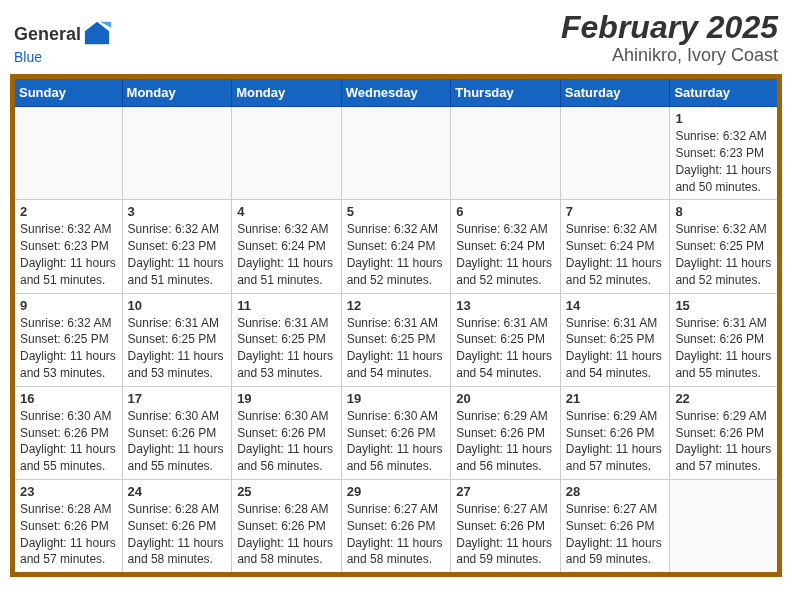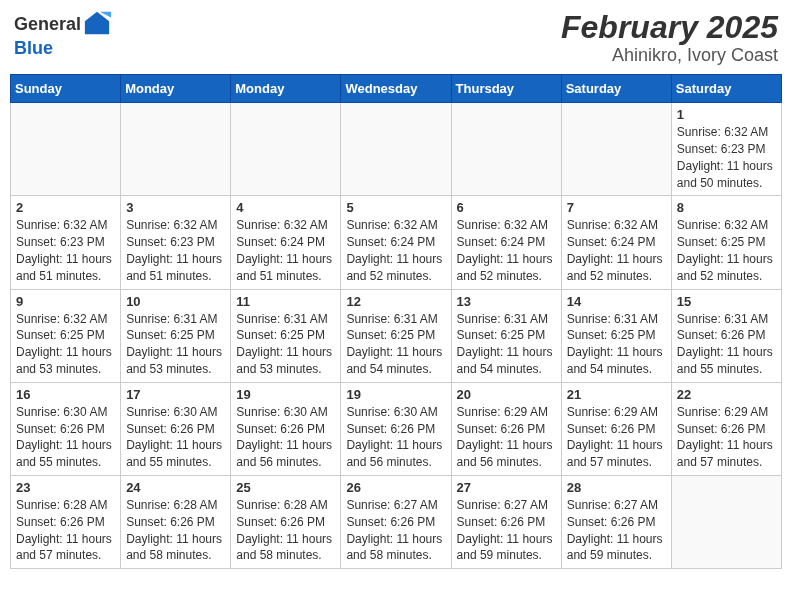--- a/index.html
+++ b/index.html
@@ -6,36 +6,36 @@
     body {
       font-family: Arial, sans-serif;
       background: #fff;
       width: 792px;
       min-height: 612px;
       padding: 10px;
     }
     .header {
       display: flex;
       justify-content: space-between;
-      align-items: flex-start;
+      align-items: flex-end;
       margin-bottom: 8px;
       padding: 0 4px;
     }
     .logo {
       display: flex;
       align-items: center;
     }
     .logo-text-general {
       font-size: 18px;
       font-weight: bold;
       color: #333;
     }
     .logo-text-blue {
-      font-size: 18px;
-      font-weight: bold;
+      font-size: 14px;
+      font-weight: normal;
       color: #1565c0;
     }
     .logo-icon {
       width: 28px;
       height: 28px;
       margin-left: 2px;
     }
     .title-block {
       text-align: right;
     }
@@ -46,21 +46,21 @@
       line-height: 1.1;
       font-style: italic;
     }
     .location {
       font-size: 18px;
       color: #555;
     }
     .calendar {
       width: 100%;
       border-collapse: collapse;
-      border: 1px solid #a16207;
+      border: 5px solid #a16207;
     }
     .calendar th {
       background-color: #1565c0;
       color: white;
       font-size: 13px;
       font-weight: bold;
       padding: 6px 4px;
       text-align: left;
       border: 1px solid #0d47a1;
     }
@@ -309,21 +309,21 @@
 and 58 minutes.</div>
         </td>
         <td>
           <span class="day-number">25</span>
           <div class="day-info" style="white-space: pre-line;">Sunrise: 6:28 AM
 Sunset: 6:26 PM
 Daylight: 11 hours
 and 58 minutes.</div>
         </td>
         <td>
-          <span class="day-number">26</span>
+          <span class="day-number">29</span>
           <div class="day-info" style="white-space: pre-line;">Sunrise: 6:27 AM
 Sunset: 6:26 PM
 Daylight: 11 hours
 and 58 minutes.</div>
         </td>
         <td>
           <span class="day-number">27</span>
           <div class="day-info" style="white-space: pre-line;">Sunrise: 6:27 AM
 Sunset: 6:26 PM
 Daylight: 11 hours

